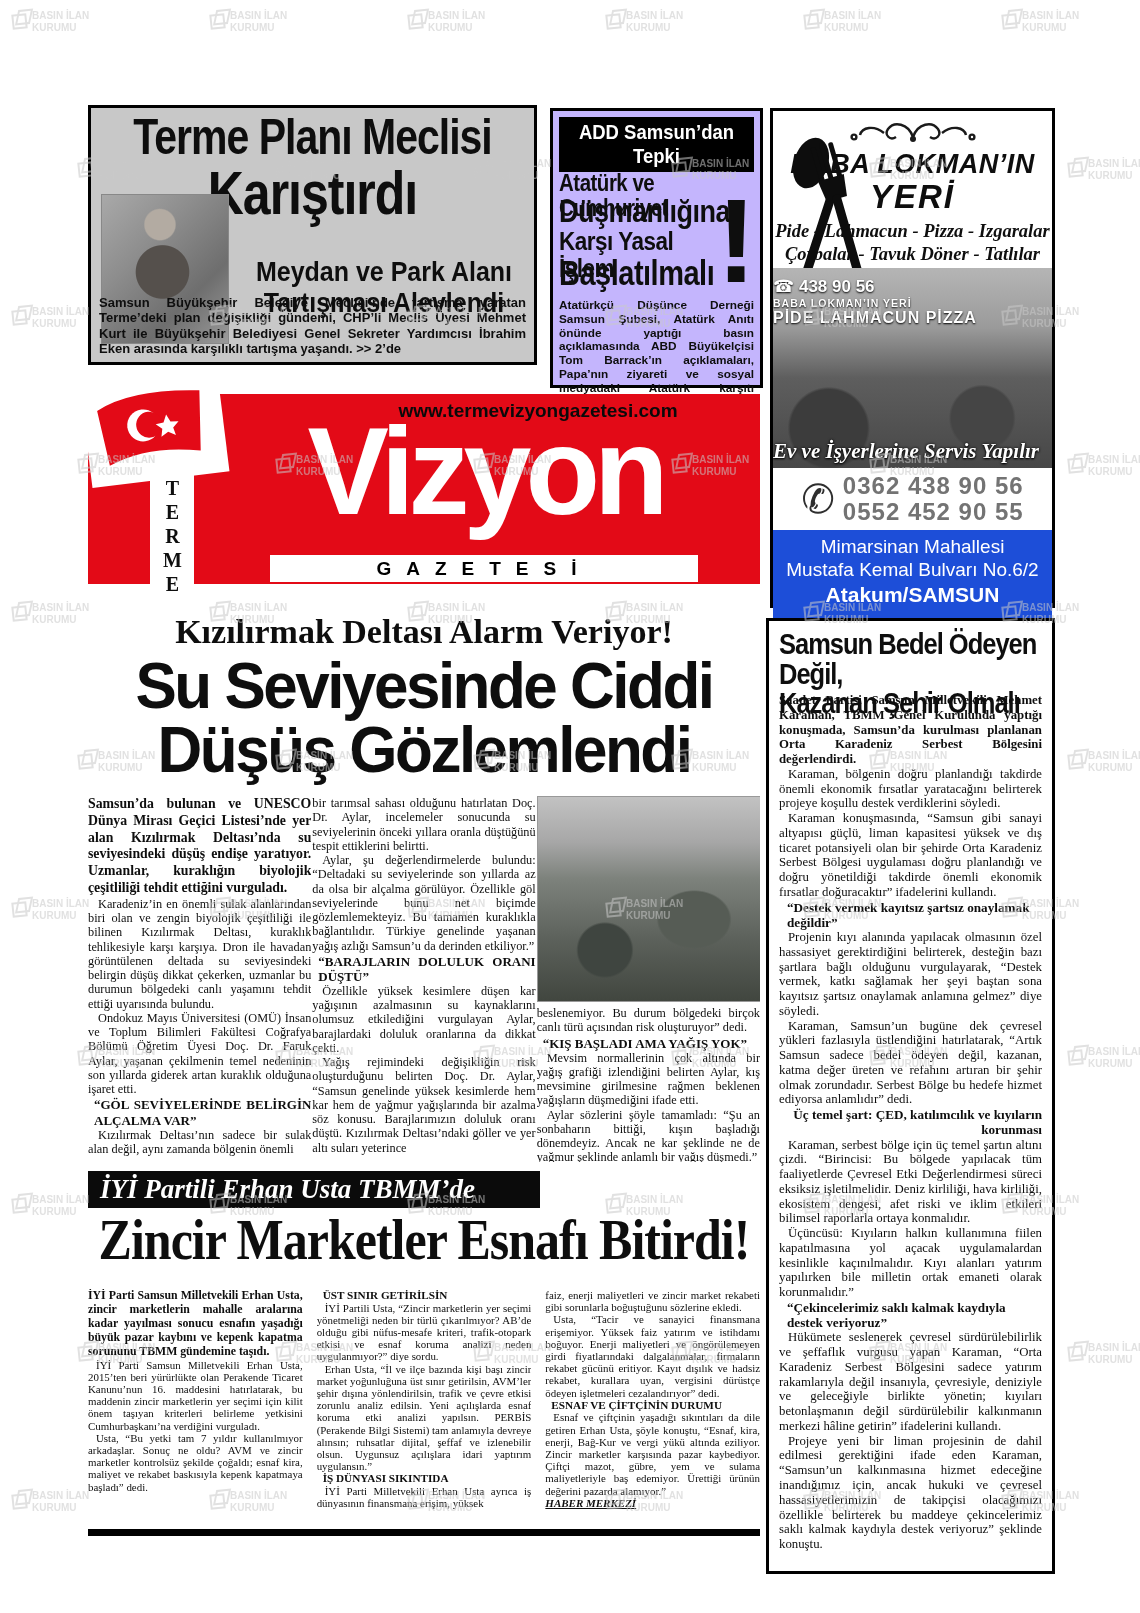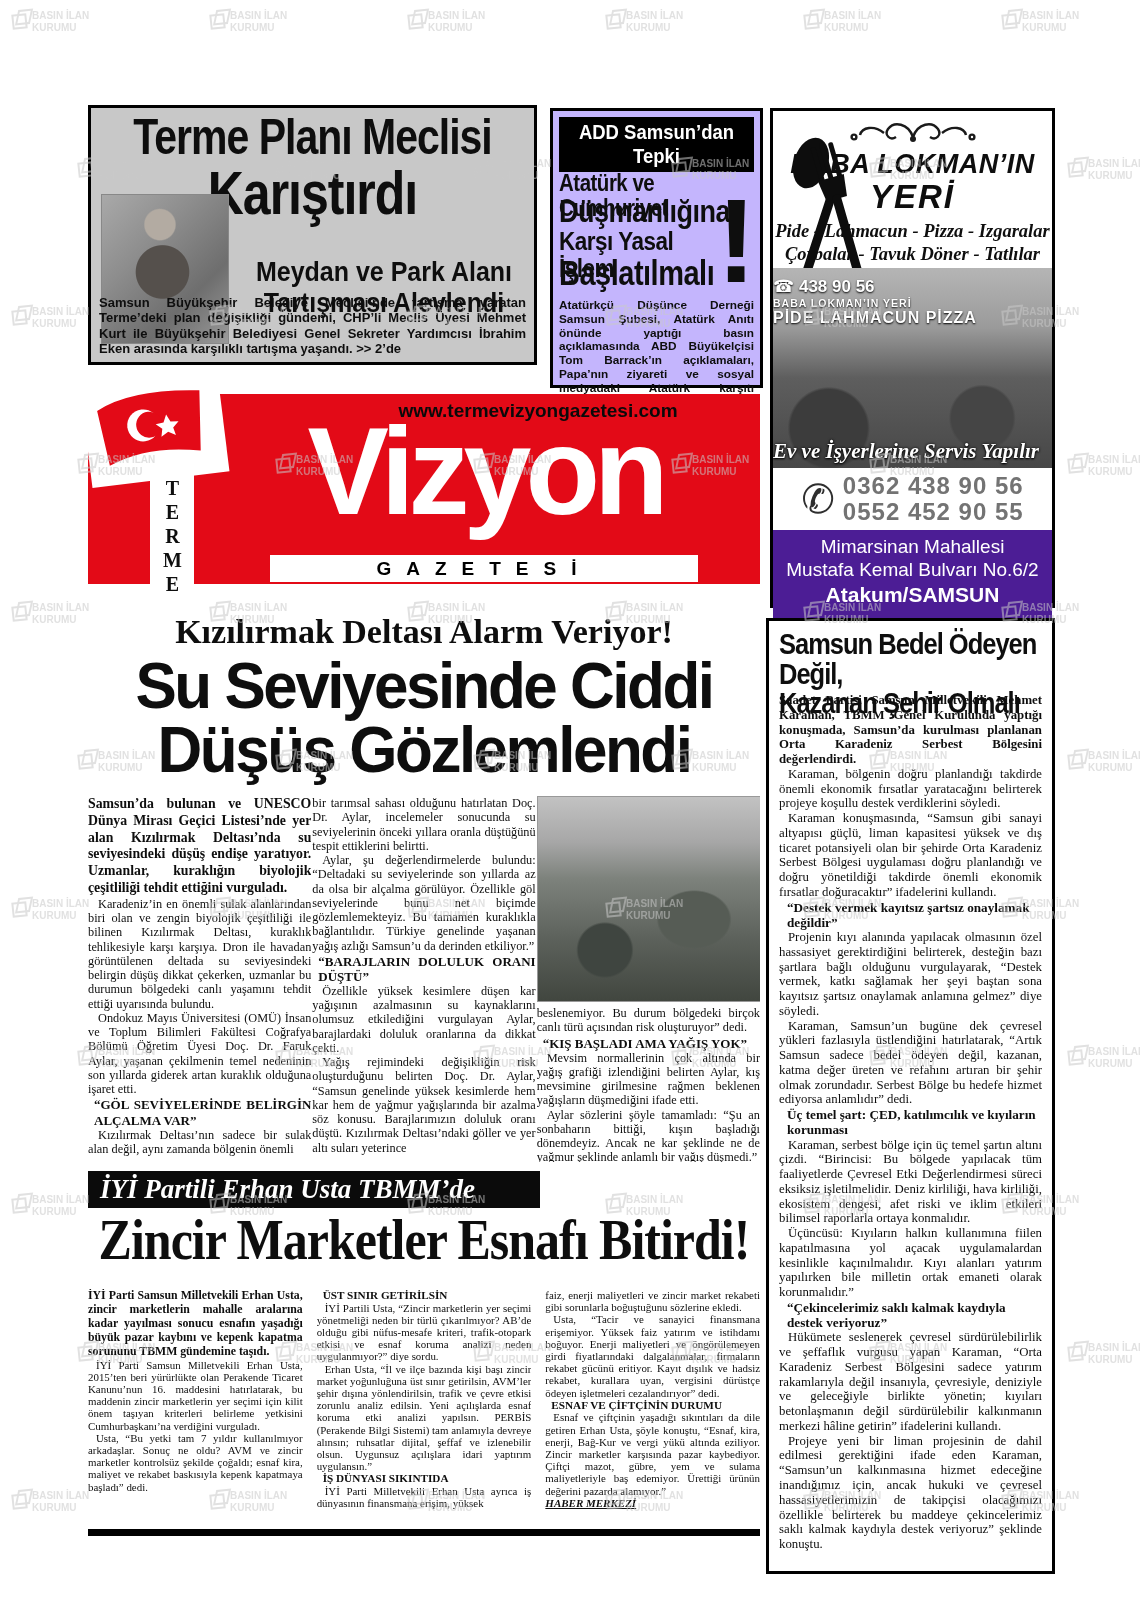--- a/index.html
+++ b/index.html
@@ -49,21 +49,21 @@
       radial-gradient(circle at 75% 75%,#454545 0 12%,rgba(0,0,0,0) 13%),
       linear-gradient(180deg,#b5b5b5 0%,#9a9a9a 30%,#5e5e5e 55%,#474747 100%);}
   .adp-phone{font-weight:800;font-size:17px;margin-top:8px;text-shadow:0 1px 2px #000;}
   .adp-name{font-weight:700;font-size:10.5px;letter-spacing:1px;text-shadow:0 1px 2px #000;}
   .adp-sub{font-weight:900;font-size:16px;letter-spacing:1px;text-shadow:0 1px 2px #000;}
   .adp-script{position:absolute;left:0;right:0;bottom:4px;font-style:italic;font-weight:700;font-size:21px;
     font-family:"Liberation Serif",serif;text-shadow:0 0 3px #000,0 1px 2px #000;}
   .ad-phones{display:flex;align-items:center;justify-content:center;gap:8px;height:62px;}
   .ad-phone-icon{font-family:"DejaVu Sans",sans-serif;font-size:40px;color:#2e2e2e;line-height:1;}
   .ad-phone-nums{font-weight:800;font-size:24px;line-height:1.1;color:#737373;letter-spacing:1px;}
-  .ad-addr{background:#4c1d95;color:#fff;text-align:center;padding:6px 2px;height:76px;}
+  .ad-addr{background:#1d4ed8;color:#fff;text-align:center;padding:6px 2px;height:76px;}
   .ad-addr div{font-size:19px;line-height:1.2;font-weight:400;}
   .ad-addr .b{font-weight:800;font-size:21px;}
   
   .masthead{left:88px;top:394px;width:672px;height:190px;background:#e30a17;overflow:visible;}
   .m-url{position:absolute;left:230px;top:6px;width:440px;text-align:center;font-weight:800;font-size:19px;color:#0a0a0a;}
   .m-title{position:absolute;left:118px;top:12px;right:-4px;text-align:center;color:#fff;font-weight:900;
     font-size:122px;line-height:1.05;letter-spacing:-6px;z-index:2;transform:scaleY(1.02);transform-origin:top center;}
   .m-strip{position:absolute;left:182px;top:161px;width:428px;height:27px;background:#fff;z-index:1;
     text-align:center;font-weight:800;font-size:19px;letter-spacing:15px;line-height:27px;color:#000;}
   .m-flagblob{position:absolute;left:-2px;top:-12px;width:138px;height:98px;background:#fff;transform:rotate(-7deg);z-index:3;}
@@ -230,21 +230,21 @@
     <div class="ra-h sans">
       <div>Samsun Bedel Ödeyen Değil,</div>
       <div>Kazanan Şehir Olmalı</div>
     </div>
     <p class="ra-p ra-lead just" style="text-indent:0;">Saadet Partisi Samsun Milletvekili Mehmet Karaman, TBMM Genel Kurulunda yaptığı konuşmada, Samsun’da kurulması planlanan Orta Karadeniz Serbest Bölgesini değerlendirdi.</p>
     <p class="ra-p just">Karaman, bölgenin doğru planlandığı takdirde önemli ekonomik fırsatlar yaratacağını belirterek projeye koşullu destek verdiklerini söyledi.</p>
     <p class="ra-p just">Karaman konuşmasında, “Samsun gibi sanayi altyapısı güçlü, liman kapasitesi yüksek ve dış ticaret potansiyeli olan bir şehirde Orta Karadeniz Serbest Bölgesi uygulaması doğru planlandığı ve doğru yönetildiği takdirde önemli ekonomik fırsatlar doğuracaktır” ifadelerini kullandı.</p>
     <p class="ra-p ra-sub" style="text-indent:0;">“Destek vermek kayıtsız şartsız onaylamak değildir”</p>
     <p class="ra-p just">Projenin kıyı alanında yapılacak olmasının özel hassasiyet gerektirdiğini belirterek, desteğin bazı şartlara bağlı olduğunu vurgulayarak, “Destek vermek, katkı sağlamak her şeyi baştan sona kayıtsız şartsız onaylamak anlamına gelmez” diye söyledi.</p>
     <p class="ra-p just">Karaman, Samsun’un bugüne dek çevresel yükleri fazlasıyla üstlendiğini hatırlatarak, “Artık Samsun sadece bedel ödeyen değil, kazanan, katma değer üreten ve refahını artıran bir şehir olmak zorundadır. Serbest Bölge bu hedefe hizmet ediyorsa anlamlıdır” dedi.</p>
-    <p class="ra-p ra-sub" style="text-indent:0;">Üç temel şart: ÇED, katılımcılık ve kıyıların korunması</p>
+    <p class="ra-p ra-sub" style="text-indent:0;text-align:right;">Üç temel şart: ÇED, katılımcılık ve kıyıların korunması</p>
     <p class="ra-p just">Karaman, serbest bölge için üç temel şartın altını çizdi. “Birincisi: Bu bölgede yapılacak tüm faaliyetlerde Çevresel Etki Değerlendirmesi süreci eksiksiz işletilmelidir. Deniz kirliliği, hava kirliliği, ekosistem dengesi, afet riski ve iklim etkileri bilimsel raporlarla ortaya konmalıdır.</p>
     <p class="ra-p just">Üçüncüsü: Kıyıların halkın kullanımına fiilen kapatılmasına yol açacak uygulamalardan kesinlikle kaçınılmalıdır. Kıyı alanları yatırım yapılırken bile milletin ortak emaneti olarak korunmalıdır.”</p>
     <p class="ra-p ra-sub" style="text-indent:0;">“Çekincelerimiz saklı kalmak kaydıyla destek veriyoruz”</p>
     <p class="ra-p just">Hükümete seslenerek çevresel sürdürülebilirlik ve şeffaflık vurgusu yapan Karaman, “Orta Karadeniz Serbest Bölgesini sadece yatırım rakamlarıyla değil insanıyla, çevresiyle, deniziyle ve geleceğiyle birlikte yönetin; kıyıları betonlaşmanın değil sürdürülebilir kalkınmanın merkezi hâline getirin” ifadelerini kullandı.</p>
     <p class="ra-p just">Projeye yeni bir liman projesinin de dahil edilmesi gerektiğini ifade eden Karaman, “Samsun’un kalkınmasına hizmet edeceğine inandığımız için, ancak hukuki ve çevresel hassasiyetlerimizin de takipçisi olacağımızı özellikle belirterek bu maddeye çekincelerimiz saklı kalmak kaydıyla destek veriyoruz” şeklinde konuştu.</p>
 
   </div>
 
   <div class="abs ba-kicker">İYİ Partili Erhan Usta TBMM’de Konuştu</div>
   <div class="abs ba-h">Zincir Marketler Esnafı Bitirdi!</div>

